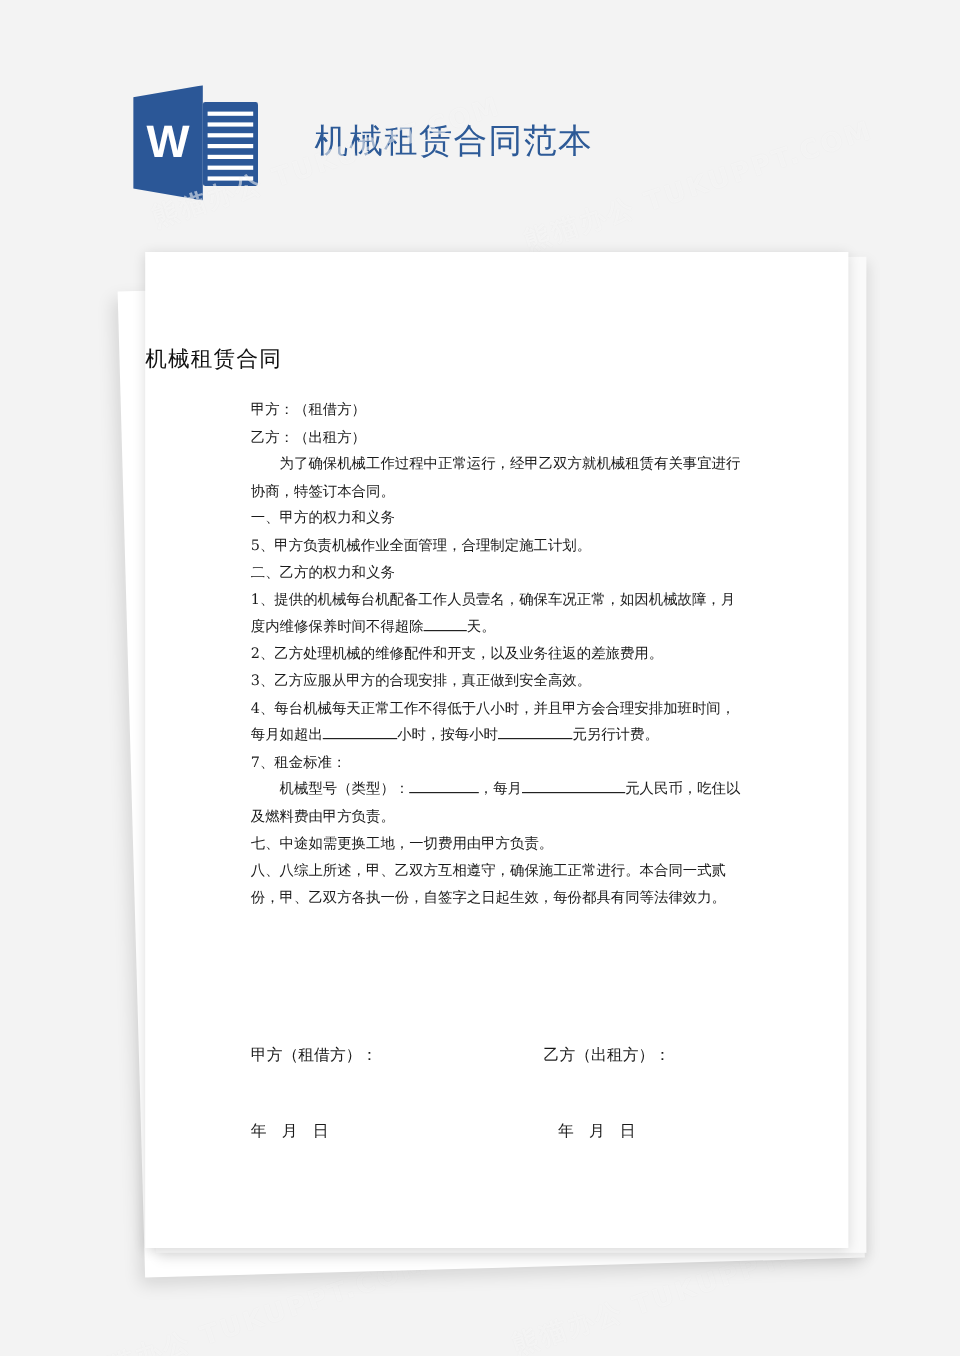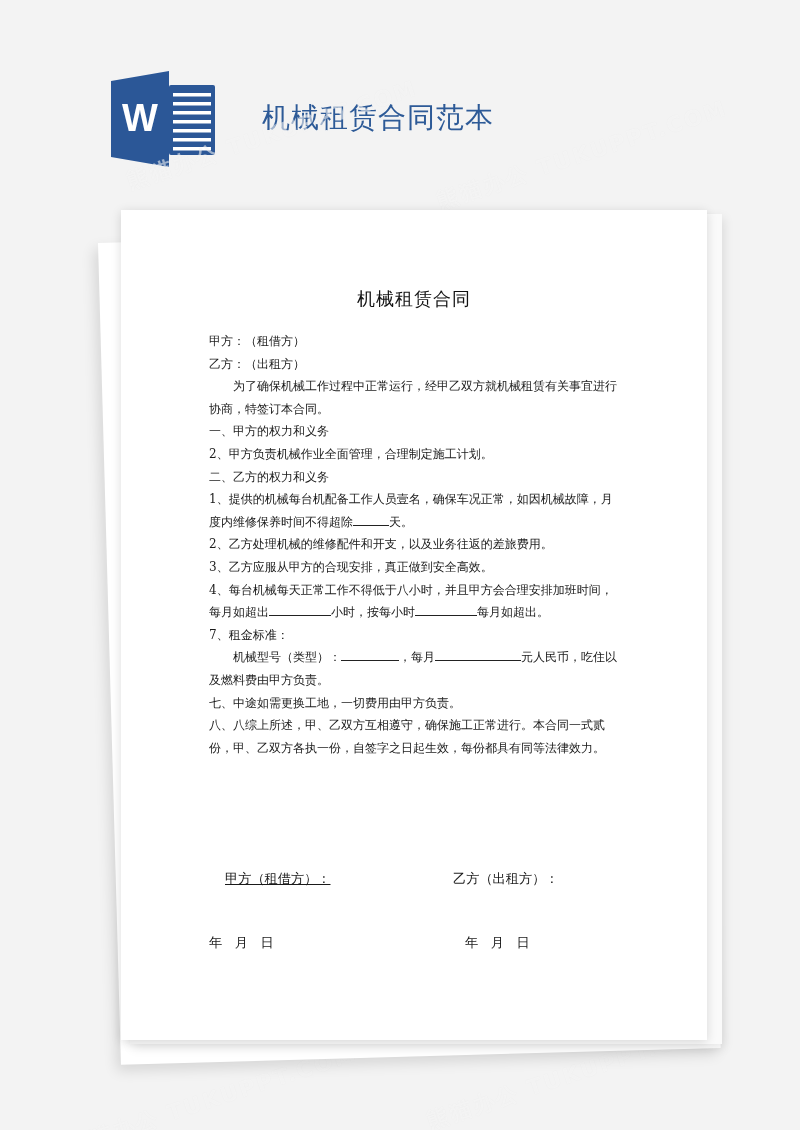--- a/index.html
+++ b/index.html
@@ -29,21 +29,21 @@
   }
   .page-back2 {
     position:absolute; left:130px; top:214px; width:592px; height:830px;
     background:#fafafa; box-shadow: 2px 4px 10px rgba(0,0,0,0.10);
   }
   .page {
     position:absolute; left:121px; top:210px; width:586px; height:830px;
     background:#fff; box-shadow: 0 2px 10px rgba(0,0,0,0.14);
   }
   .doc-title {
-    position:absolute; left:0; width:586px; top:77px; text-align:center;
+    position:absolute; left:0; width:586px; top:77px; text-align:left;
     font-size:18px; color:#111; letter-spacing:1px;
   }
   .body-text {
     position:absolute; left:88px; top:120px; width:412px;
     font-size:12px; color:#1a1a1a; line-height:22.6px;
   }
   .body-text p { margin:0; }
   .indent { text-indent:2em; }
   .blank { display:inline-block; border-bottom:1px solid #222; height:14px; vertical-align:baseline; }
   .sign-row { position:absolute; left:88px; width:420px; font-size:13.2px; color:#1a1a1a; }
@@ -80,41 +80,41 @@
 
 <div class="page">
   <div class="doc-title">机械租赁合同</div>
 
   <div class="body-text">
     <p>甲方：（租借方）</p>
     <p>乙方：（出租方）</p>
     <p class="indent">为了确保机械工作过程中正常运行，经甲乙双方就机械租赁有关事宜进行协商，特签订本合同。</p>
 
     <p>一、甲方的权力和义务</p>
-    <p>2、甲方负责机械作业全面管理，合理制定施工计划。</p>
+    <p>5、甲方负责机械作业全面管理，合理制定施工计划。</p>
 
     <p>二、乙方的权力和义务</p>
     <p>
       <span>1、提供的机械每台机配备工作人员壹名，确保车况正常，如因机械故障，月度内维修保养时间不得超除</span><span class="blank" style="width:36px;"></span><span>天。</span>
     </p>
     <p>2、乙方处理机械的维修配件和开支，以及业务往返的差旅费用。</p>
     <p>3、乙方应服从甲方的合现安排，真正做到安全高效。</p>
     <p>
-      <span>4、每台机械每天正常工作不得低于八小时，并且甲方会合理安排加班时间，每月如超出</span><span class="blank" style="width:62px;"></span><span>小时，按每小时</span><span class="blank" style="width:62px;"></span><span>每月如超出。</span>
+      <span>4、每台机械每天正常工作不得低于八小时，并且甲方会合理安排加班时间，每月如超出</span><span class="blank" style="width:62px;"></span><span>小时，按每小时</span><span class="blank" style="width:62px;"></span><span>元另行计费。</span>
     </p>
     <p>7、租金标准：</p>
     <p class="indent">
       <span>机械型号（类型）：</span><span class="blank" style="width:58px;"></span><span>，每月</span><span class="blank" style="width:86px;"></span><span>元人民币，吃住以及燃料费由甲方负责。</span>
     </p>
 
     <p>七、中途如需更换工地，一切费用由甲方负责。</p>
     <p>八、八综上所述，甲、乙双方互相遵守，确保施工正常进行。本合同一式贰份，甲、乙双方各执一份，自签字之日起生效，每份都具有同等法律效力。</p>
   </div>
 
   <div class="sign-row" style="top:660px;">
-    <span style="left:16px;text-decoration:underline;">甲方（租借方）：</span>
+    <span style="left:0;">甲方（租借方）：</span>
     <span style="left:244px;">乙方（出租方）：</span>
   </div>
   <div class="sign-row" style="top:724px;">
     <span style="left:0;">年   月   日</span>
     <span style="left:256px;">年   月   日</span>
   </div>
 </div>
 
 </body></html>

